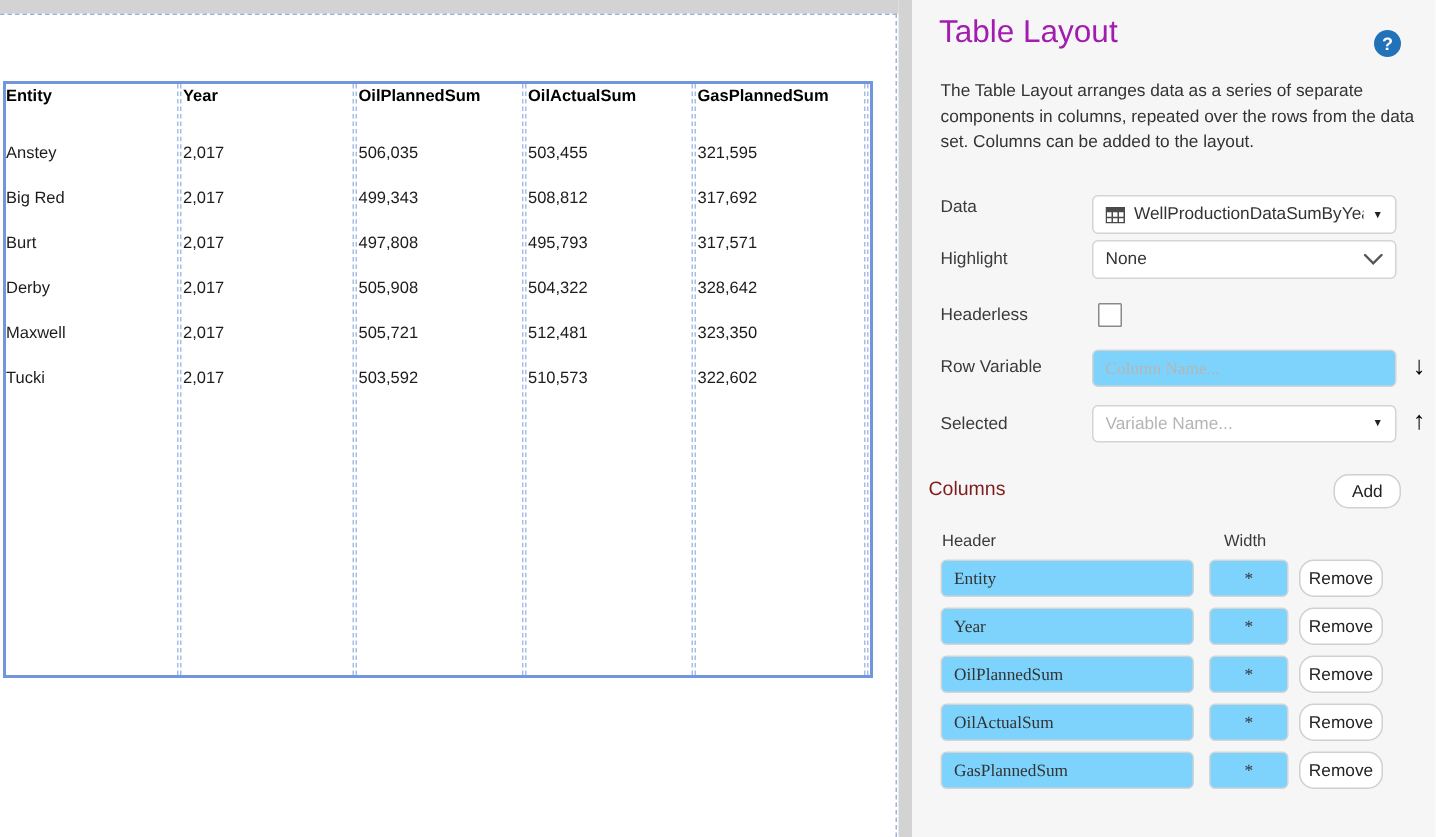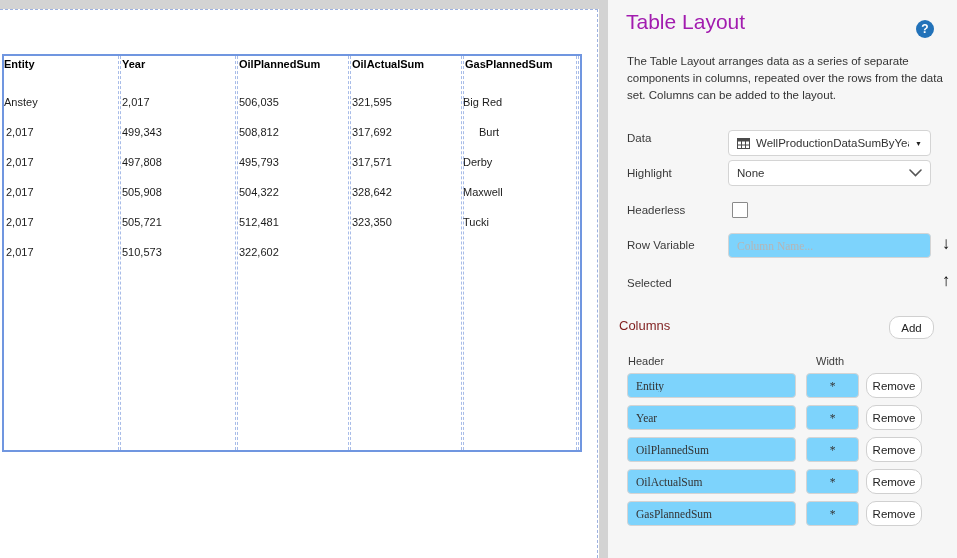--- a/index.html
+++ b/index.html
@@ -92,48 +92,50 @@
     <div id="table-grid">
       <div class="th" style="padding-left:0">Entity</div>
       <div class="th">Year</div>
       <div class="th">OilPlannedSum</div>
       <div class="th">OilActualSum</div>
       <div class="th">GasPlannedSum</div>
 
       <div class="td" style="padding-left:0">Anstey</div>
       <div class="td">2,017</div>
       <div class="td">506,035</div>
+      <div class="td">503,455</div>
       <div class="td">321,595</div>
 
       <div class="td" style="padding-left:0">Big Red</div>
       <div class="td">2,017</div>
       <div class="td">499,343</div>
       <div class="td">508,812</div>
       <div class="td">317,692</div>
 
-      <div class="td" style="padding-left:16px">Burt</div>
+      <div class="td" style="padding-left:0">Burt</div>
       <div class="td">2,017</div>
       <div class="td">497,808</div>
       <div class="td">495,793</div>
       <div class="td">317,571</div>
 
       <div class="td" style="padding-left:0">Derby</div>
       <div class="td">2,017</div>
       <div class="td">505,908</div>
       <div class="td">504,322</div>
       <div class="td">328,642</div>
 
       <div class="td" style="padding-left:0">Maxwell</div>
       <div class="td">2,017</div>
       <div class="td">505,721</div>
       <div class="td">512,481</div>
       <div class="td">323,350</div>
 
       <div class="td" style="padding-left:0">Tucki</div>
       <div class="td">2,017</div>
+      <div class="td">503,592</div>
       <div class="td">510,573</div>
       <div class="td">322,602</div>
     </div>
   </div>
 </div>
 
 <div id="panel">
 
   <div id="panel-title">Table Layout</div>
   <div id="help-icon">?</div>
@@ -165,20 +167,24 @@
   </div>
 
   <div class="f-label" style="top:204px">Headerless</div>
   <div id="headerless-box"></div>
 
   <div class="f-label" style="top:239px">Row Variable</div>
   <input class="textbox abs" style="left: 120px; top: 233px; width: 203px; height: 25px;" placeholder="Column Name...">
   <div class="side-arrow" style="top:234px">↓</div>
 
   <div class="f-label" style="top:277px">Selected</div>
+  <div class="field combo" style="top:270px; height:25px">
+    <span class="grow placeholder">Variable Name...</span>
+    <span class="caret">▼</span>
+  </div>
   <div class="side-arrow" style="top:271px">↑</div>
 
   <div id="columns-title">Columns</div>
   <button id="add-btn" class="btn">Add</button>
 
   <div class="mini-label" style="left:20px">Header</div>
   <div class="mini-label" style="left:208px">Width</div>
 
   <div class="col-row" style="top:373px">
     <input class="textbox hdr-input" value="Entity" style="">

